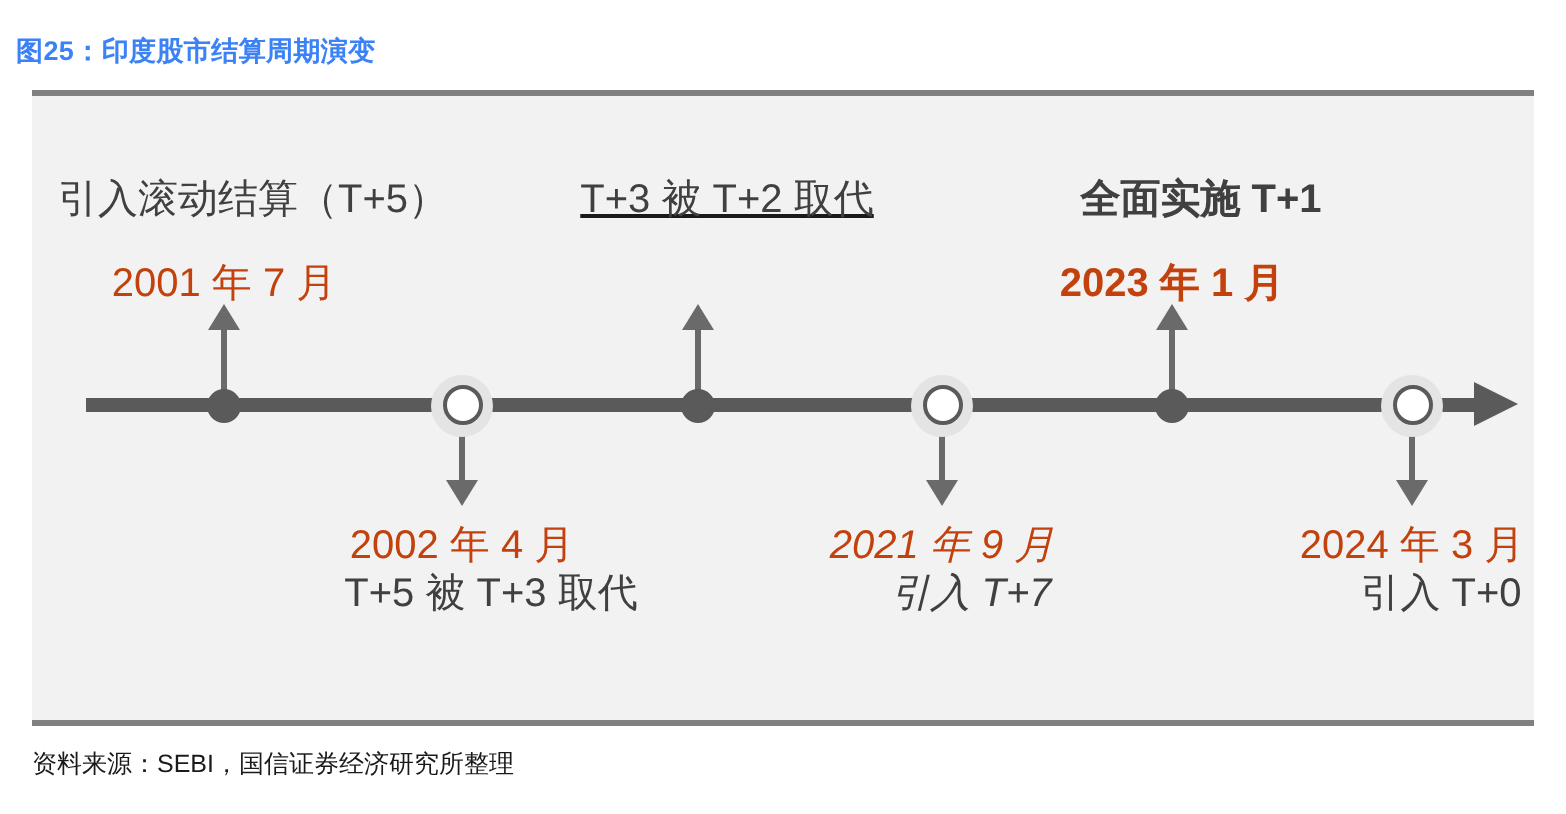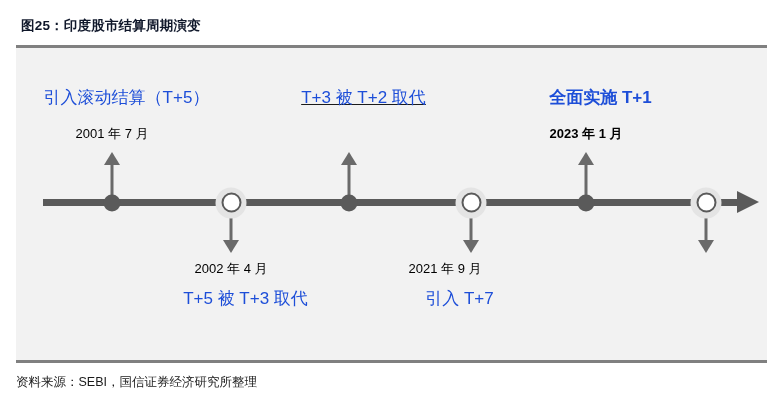--- a/index.html
+++ b/index.html
@@ -12,25 +12,25 @@
     height: 407px;
     font-family: "Liberation Sans", "DejaVu Sans", sans-serif;
     color: #1a1a1a;
     position: relative;
     overflow: hidden;
   }
 
   
   .fig-title {
     position: absolute;
-    left: 21px;
+    left: 8px;
     top: 17px;
     font-size: 13.5px;
     font-weight: bold;
-    color: #0f172a;
+    color: #3b82f6;
     letter-spacing: 0.2px;
     white-space: nowrap;
   }
 
   
   .rule {
     position: absolute;
     left: 16px;
     width: 751px;
     height: 3px;
@@ -134,39 +134,39 @@
   }
 
   
   .event-label {
     position: absolute;
     transform: translateX(-50%);
     text-align: center;
     white-space: nowrap;
   }
   .ev-title {
-    font-size: 17px;
-    color: #1d4ed8;
+    font-size: 20px;
+    color: #404040;
     line-height: 1.2;
     margin-left: 29px;
   }
   .ev-date {
-    font-size: 13px;
-    color: #000000;
+    font-size: 20px;
+    color: #c2410c;
     line-height: 1.2;
   }
   .event-label.above .ev-title { margin-bottom: 18px; }
-  .event-label.below .ev-date  { margin-bottom: 12px; }
+  .event-label.below .ev-date  { margin-bottom: 0; }
 
   .label-above-1 { left: 96px;  top: 40px; }   
   .label-above-2 { left: 333px; top: 40px; text-decoration: underline; }
   .label-above-3 { left: 570px; top: 40px; font-weight: bold; }
 
   .label-below-1 { left: 215px; top: 213px; }  
-  .label-below-2 { left: 429px; top: 213px; }
+  .label-below-2 { left: 455px; top: 213px; font-style: italic; }
   .label-below-3 { left: 690px; top: 213px; }
 
   
   .source {
     position: absolute;
     left: 16px;
     top: 374px;
     font-size: 12.5px;
     color: #1a1a1a;
     white-space: nowrap;
@@ -238,19 +238,21 @@
   </div>
 
   <div class="conn conn-down" style="left:690px;"></div>
   <div class="conn-head conn-head-down" style="left:690px;"></div>
   <div class="marker" style="left:690px;">
     <div class="marker-ring">
       <div class="marker-ring-inner"></div>
     </div>
   </div>
   <div class="event-label below label-below-3">
+    <div class="ev-date">2024 年 3 月</div>
+    <div class="ev-title">引入 T+0</div>
   </div>
 
 </div>
 
 <div class="rule rule-bottom"></div>
 
 <div class="source">资料来源：SEBI，国信证券经济研究所整理</div>
 
 </body></html>

